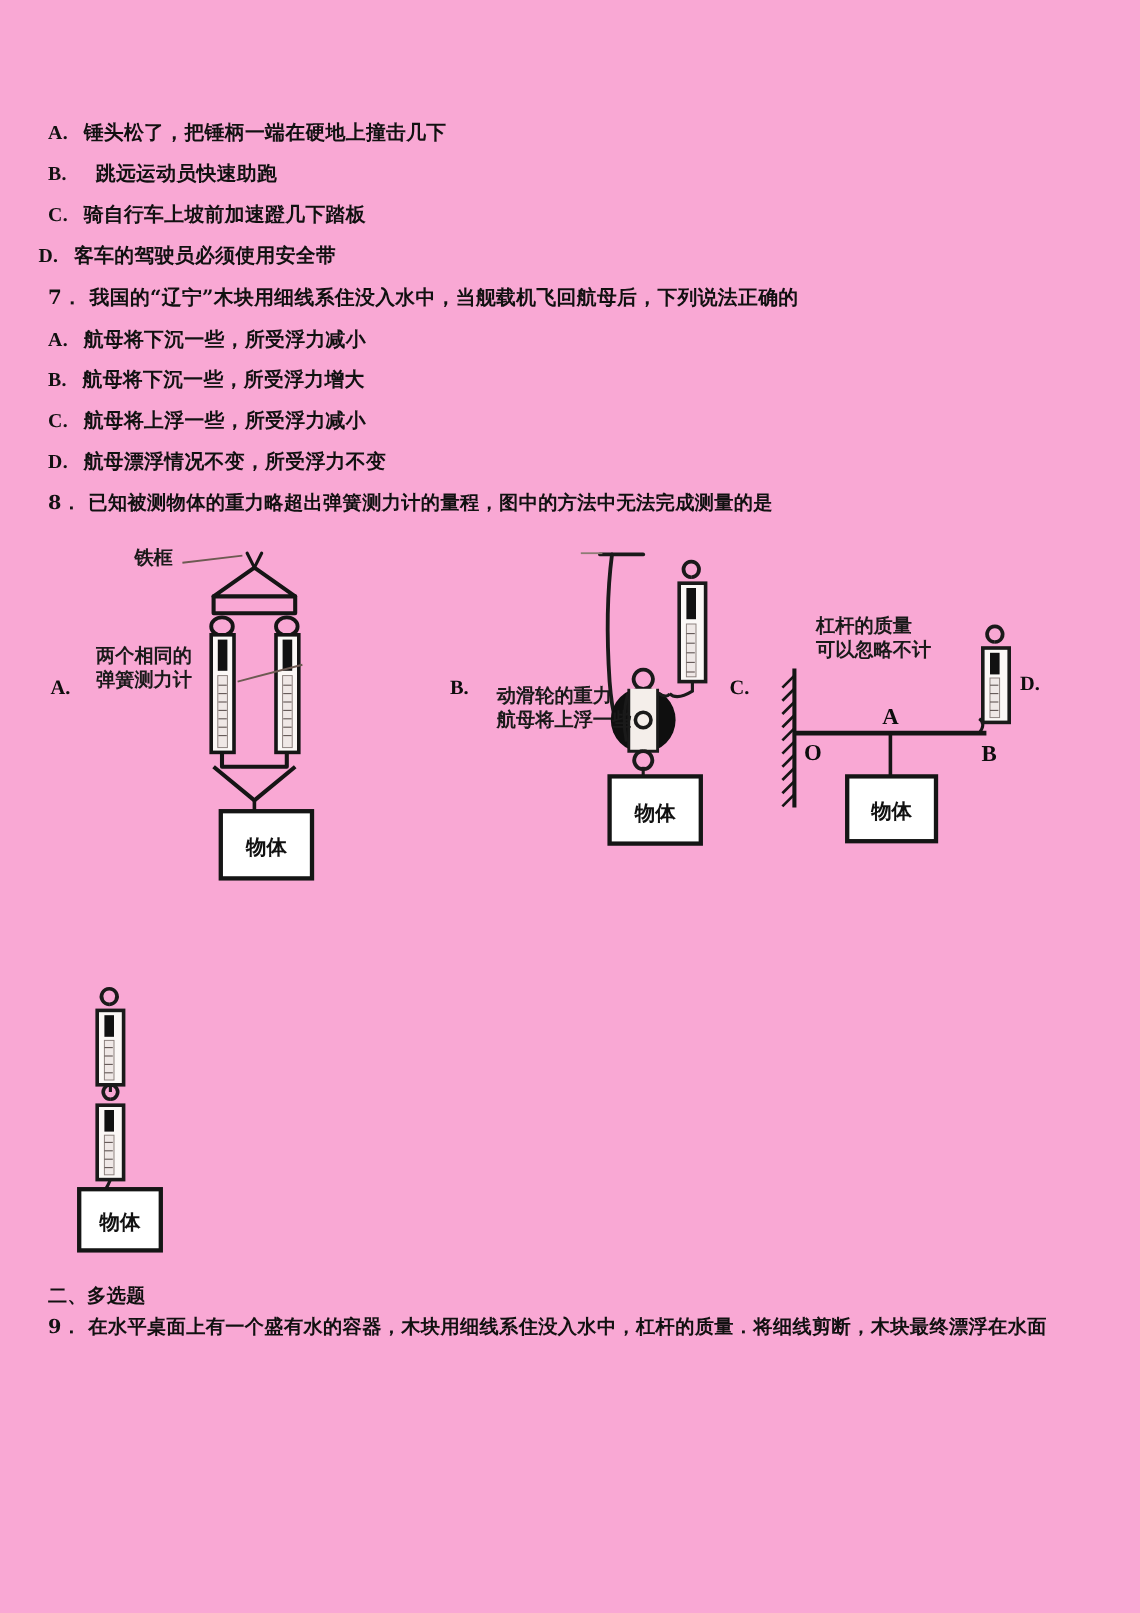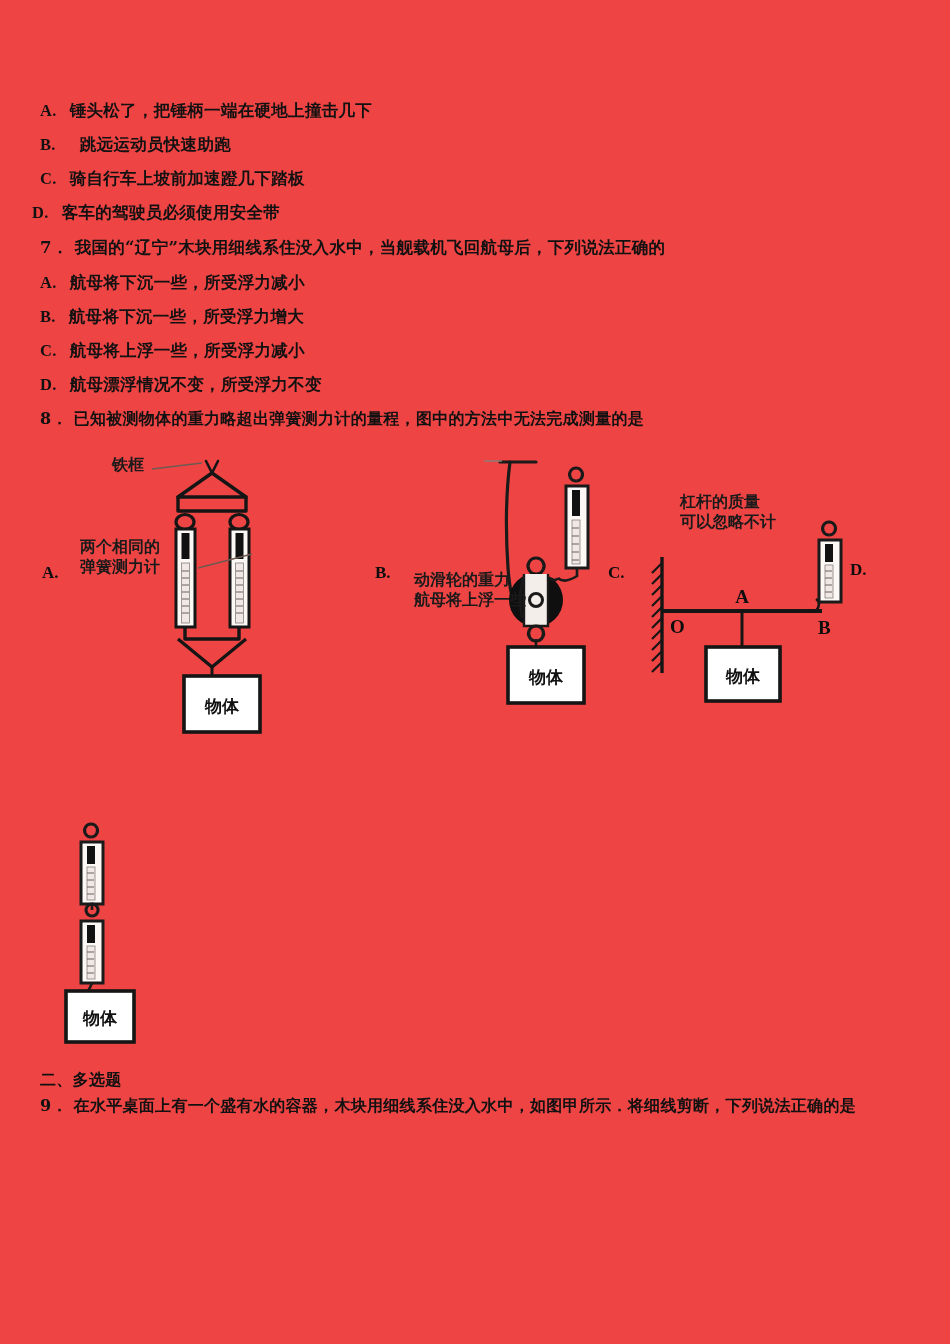--- a/index.html
+++ b/index.html
@@ -4,21 +4,21 @@
 <style>
   html, body {
     margin: 0;
     padding: 0;
     background: #ffffff;
   }
   .page {
     position: relative;
     width: 950px;
     height: 1344px;
-    background: #ef4444;
+    background: #f9a8d4;
     font-family: "DejaVu Serif", serif;
     overflow: hidden;
   }
 
   
   .qline {
     position: absolute;
     font-family: "DejaVu Serif", serif;
     font-weight: 700;
     color: #111111;
@@ -285,21 +285,21 @@
       <rect x="15" y="38" width="8" height="33" fill="#efe8e6" stroke="#8a7f7c" stroke-width="0.8"></rect>
       <g stroke="#5e5350" stroke-width="0.9">
         <line x1="15" y1="44" x2="22" y2="44"></line>
         <line x1="15" y1="51" x2="22" y2="51"></line>
         <line x1="15" y1="58" x2="22" y2="58"></line>
         <line x1="15" y1="65" x2="22" y2="65"></line>
       </g>
     </svg>
   </div>
 
-  <div class="hand-label hl-md" style="left:680px; top:492px;">
+  <div class="hand-label hl-md" style="left:680px; top:512px;">
     <div>杠杆的质量</div>
     <div>可以忽略不计</div>
   </div>
 
   <div class="dgm" style="left:60px; top:828px;">
     <svg width="140" height="200" viewBox="0 0 140 200">
 
       <g>
         <path d="M31 9 a6.5 6.5 0 1 1 0.1 0" fill="none" stroke="#1a1a1a" stroke-width="3"></path>
         <rect x="21" y="14" width="22" height="62" fill="#fbf8f6" stroke="#1a1a1a" stroke-width="3"></rect>
@@ -331,16 +331,16 @@
 
       <rect x="6" y="163" width="68" height="51" fill="#ffffff" stroke="#151515" stroke-width="3.6"></rect>
       <text class="boxlabel" x="40" y="196" text-anchor="middle">物体</text>
     </svg>
   </div>
 
   <div class="qline sz16" style="left:40px; top:1070px;">二、多选题</div>
 
   <div class="qline sz16" style="left:40px; top:1096px;">
     <span>9．</span>
-    <span>在水平桌面上有一个盛有水的容器，木块用细线系住没入水中，如图甲所示．将细线剪断，下列说法正确的是</span>
+    <span>在水平桌面上有一个盛有水的容器，木块用细线系住没入水中，杠杆的质量．将细线剪断，木块最终漂浮在水面</span>
   </div>
 
 </div>
 
 </body></html>

